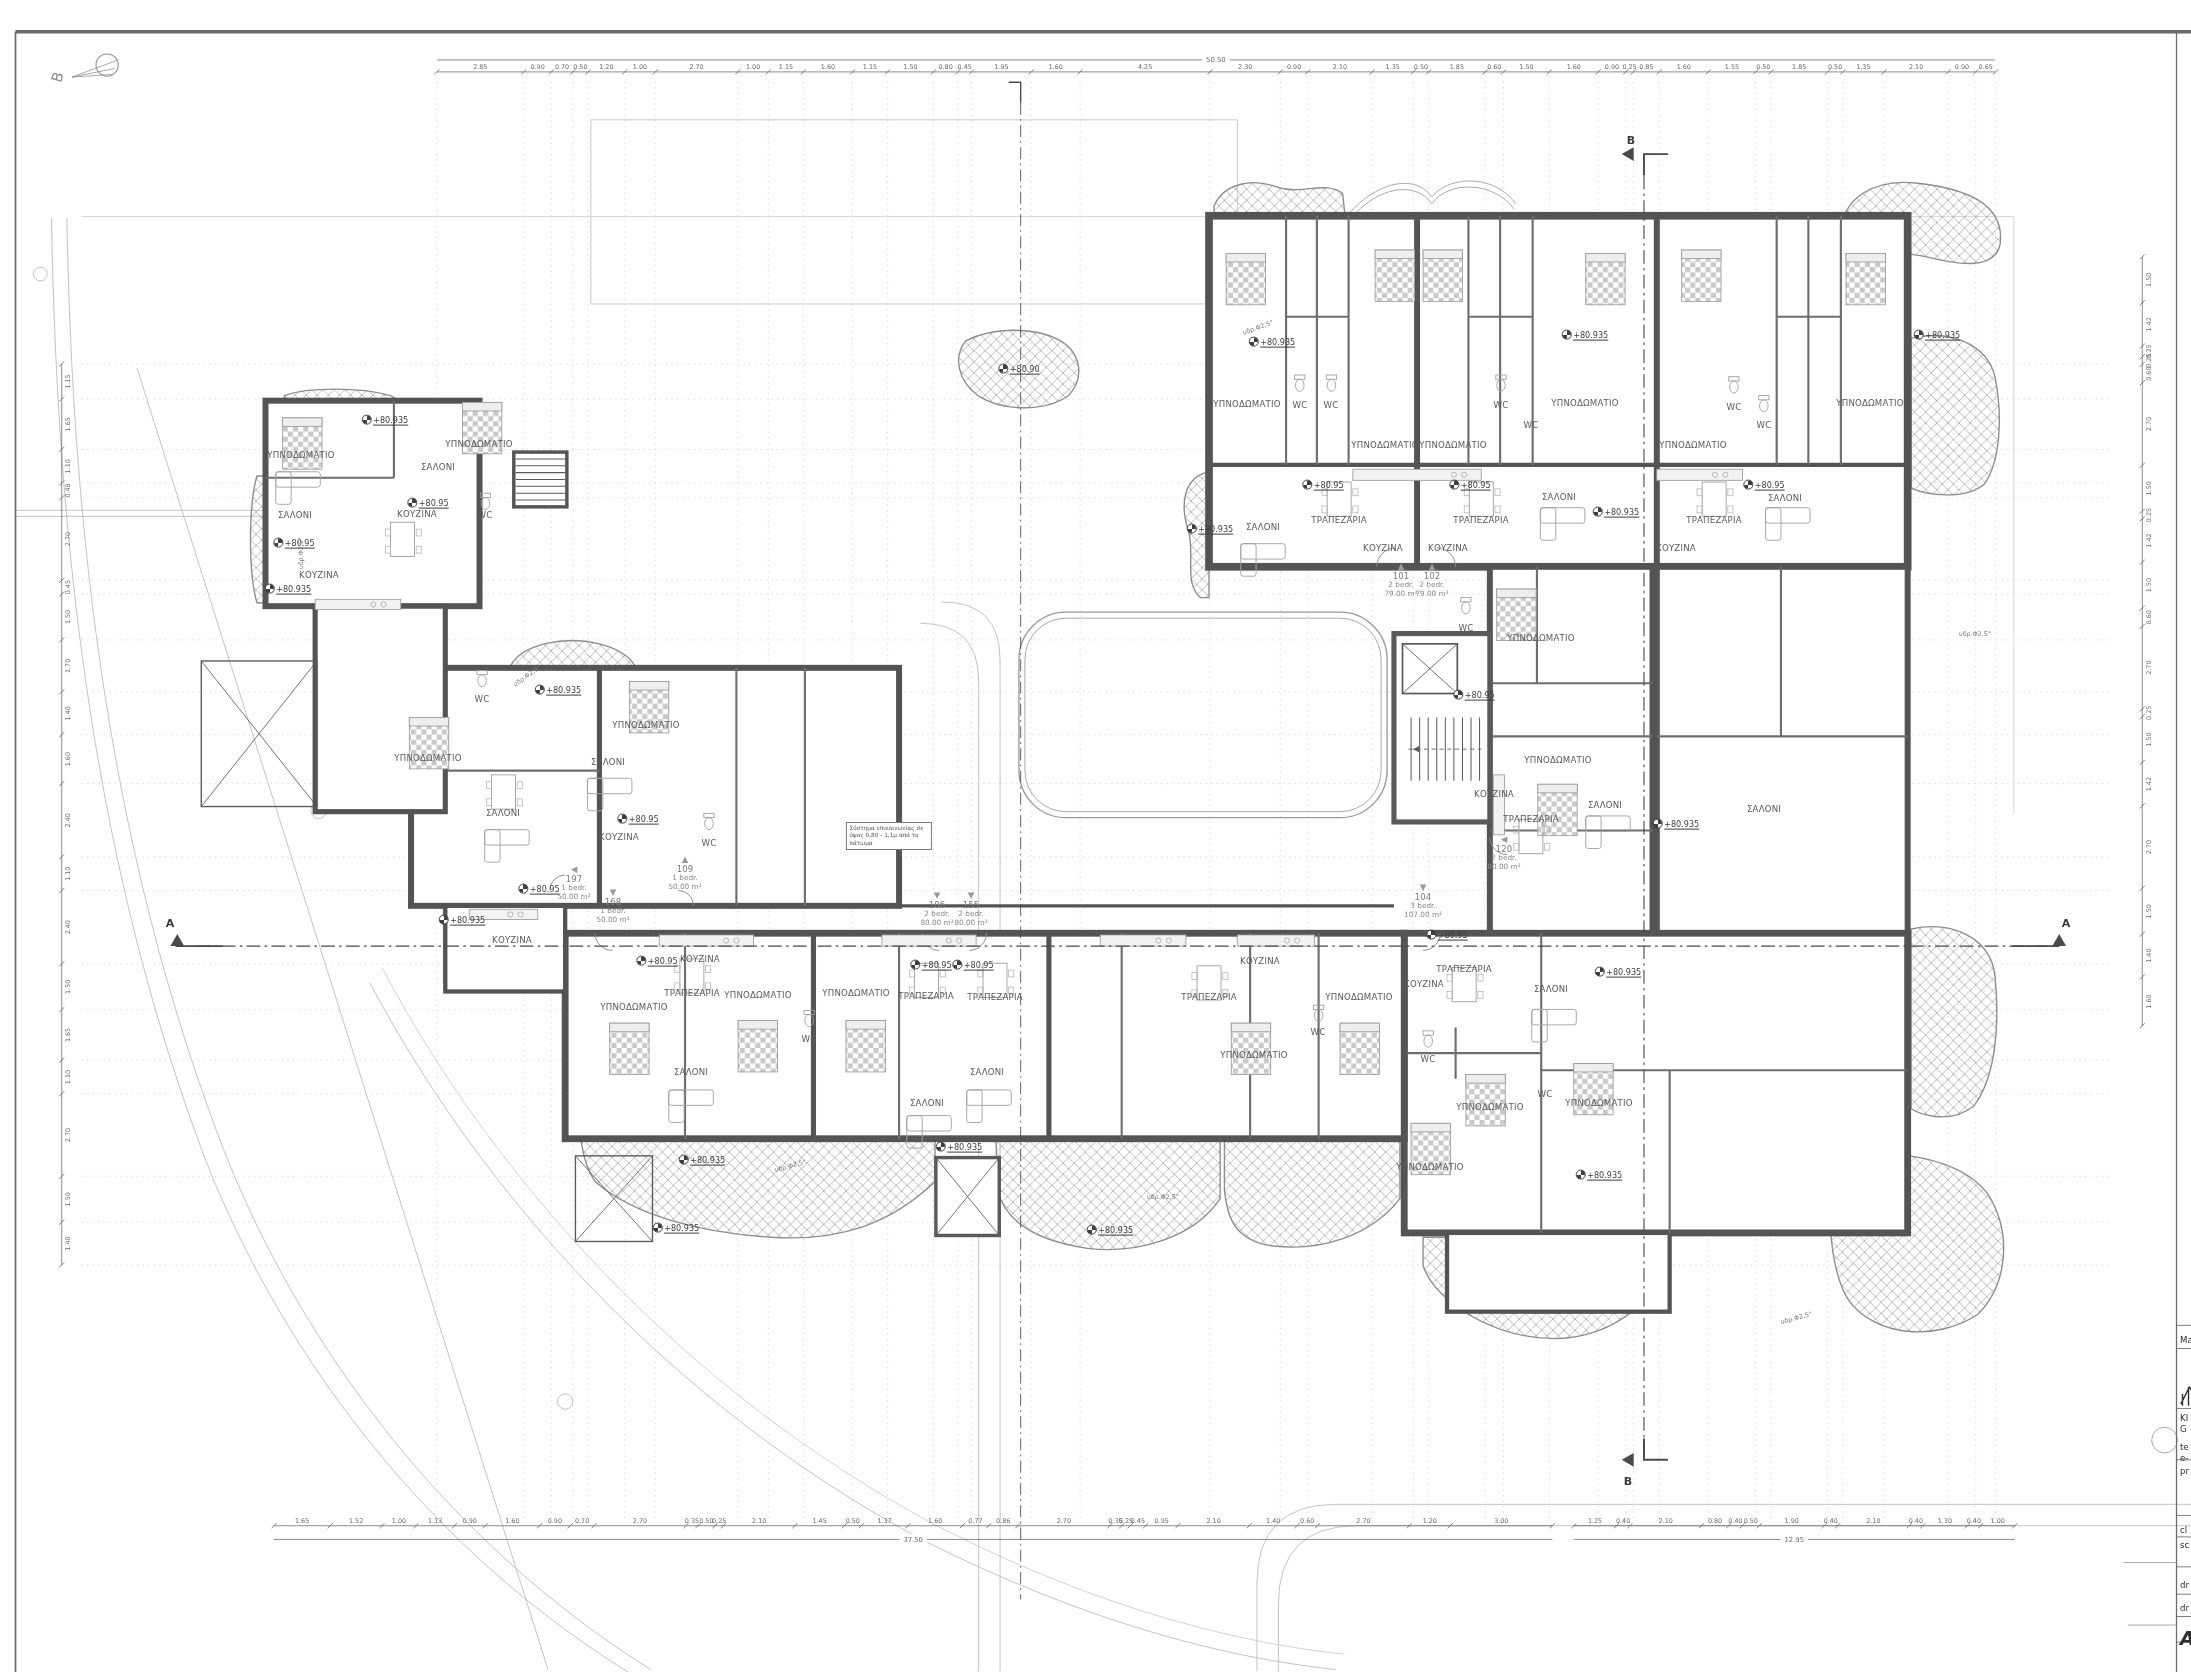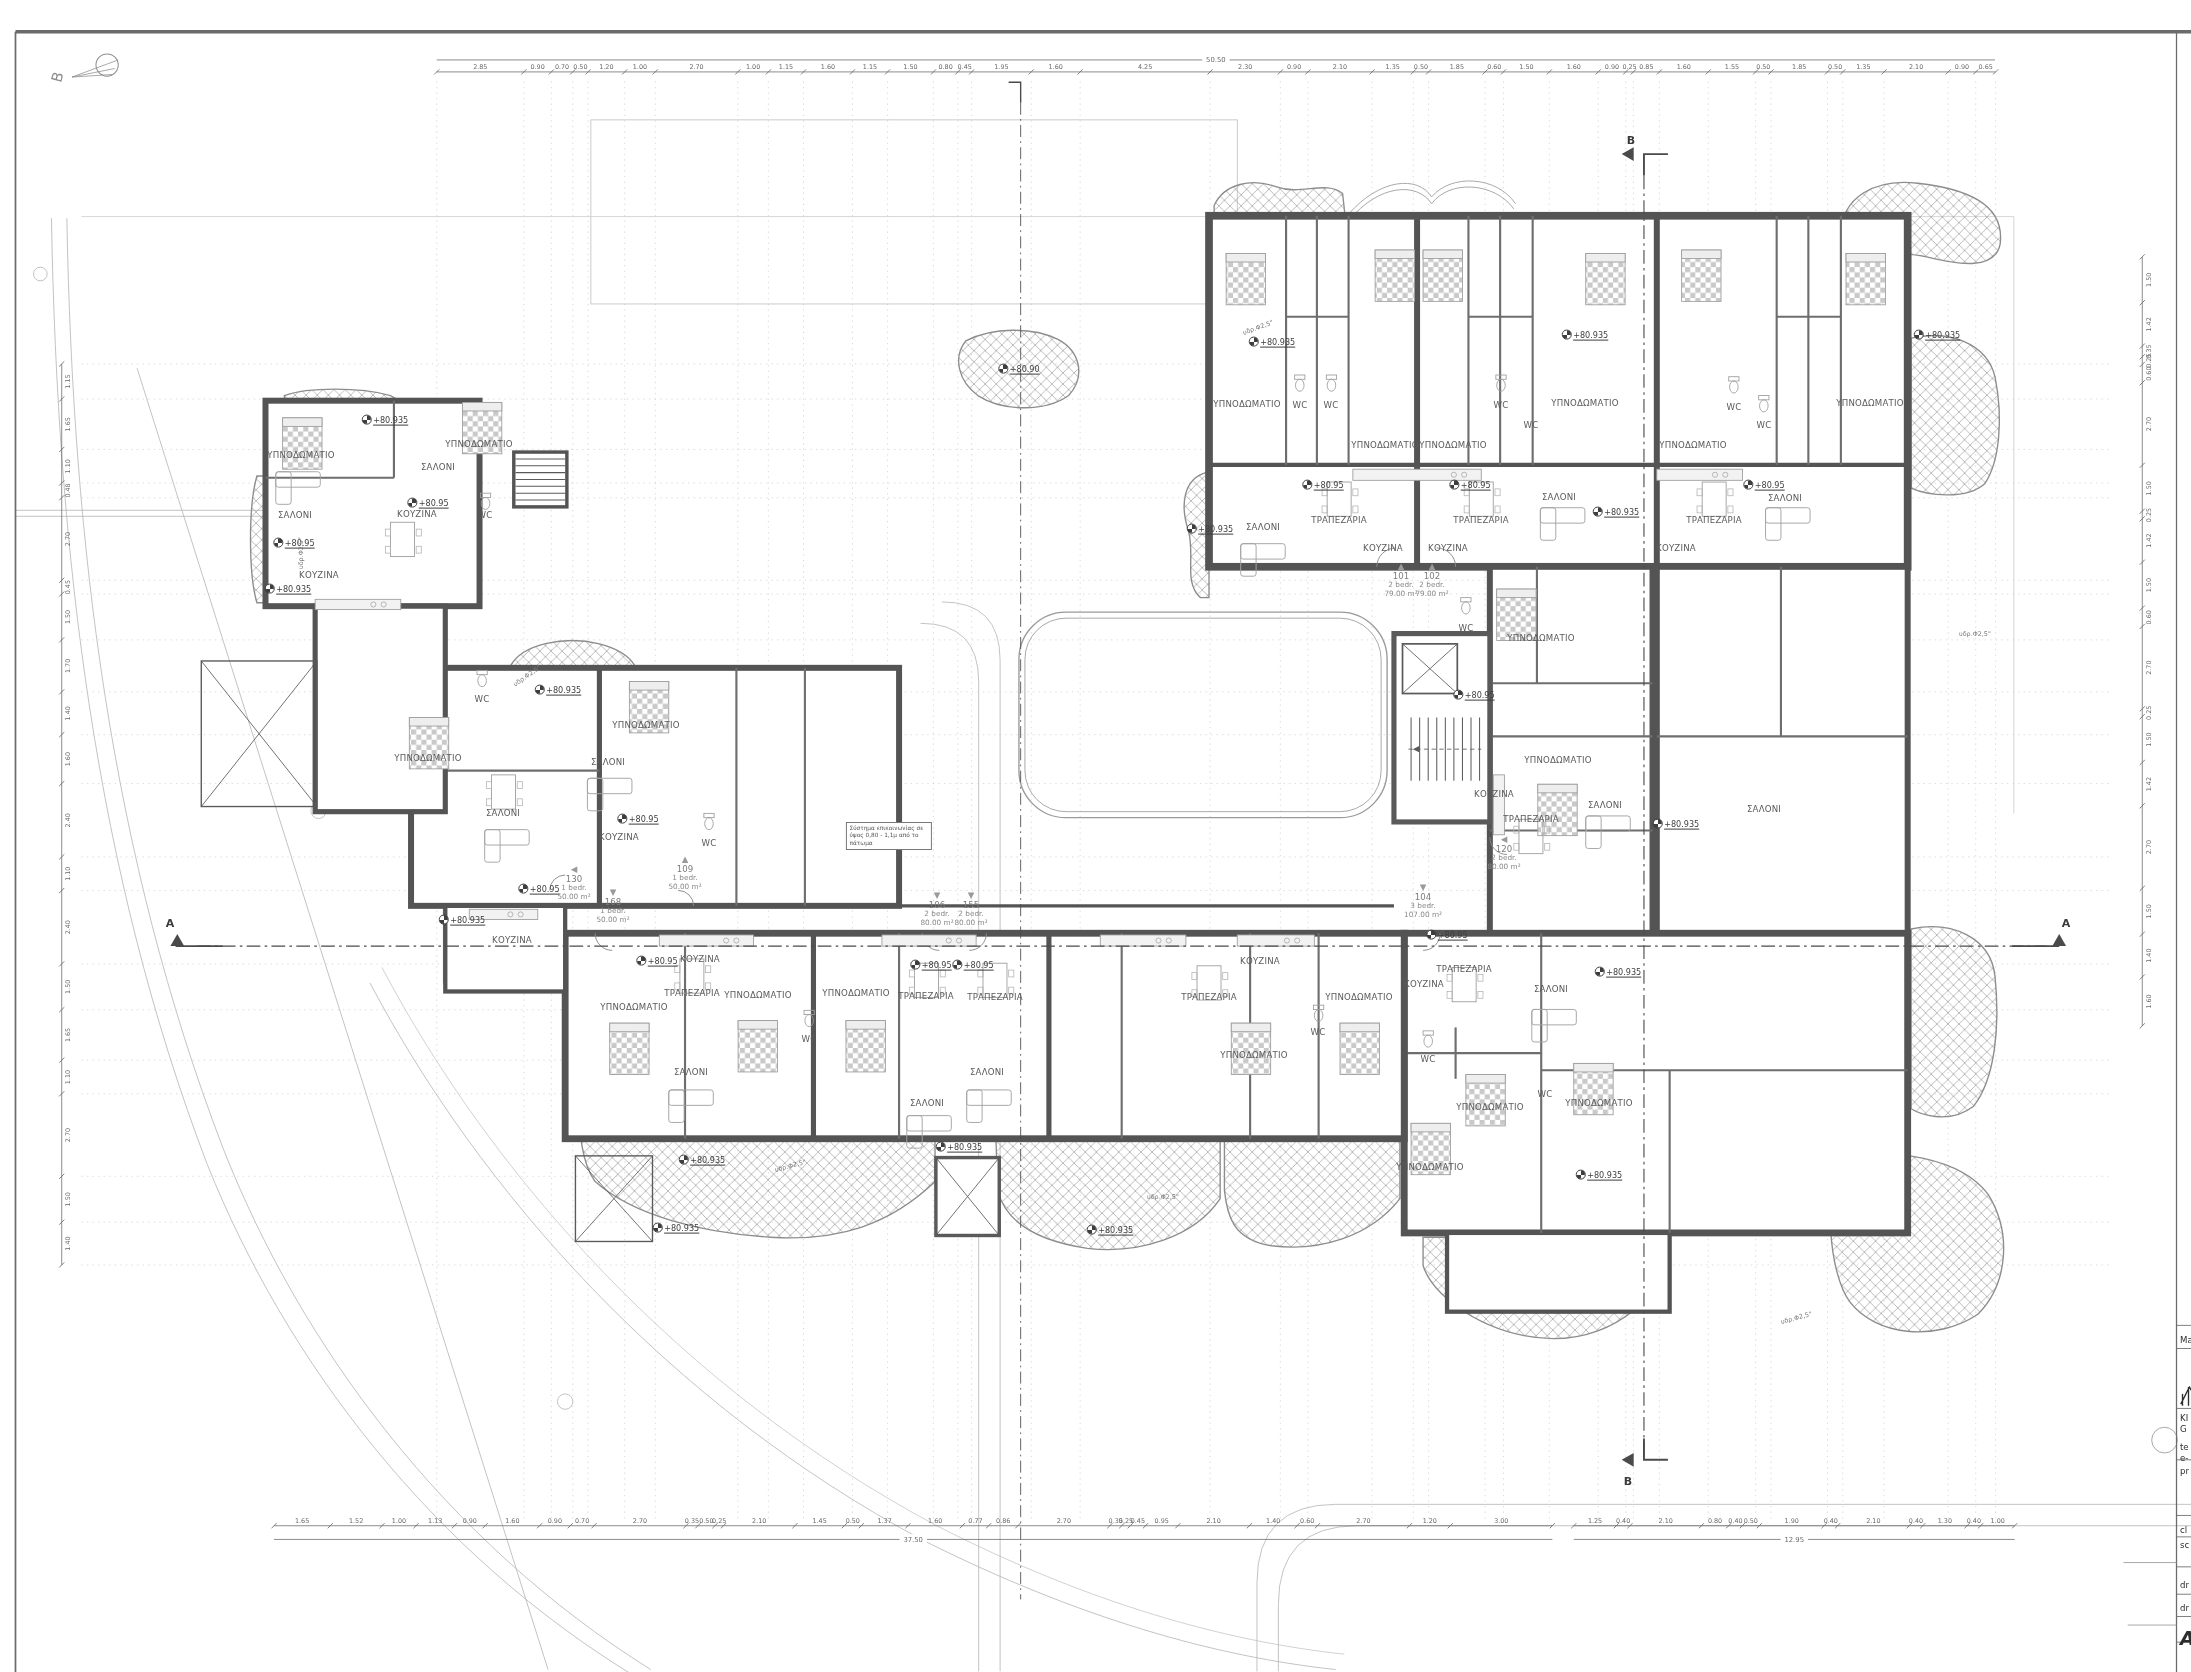--- a/index.html
+++ b/index.html
@@ -833,21 +833,21 @@
       <span class="elev" style="left: 676px; top: 1228px;"><i class="spot"></i><b>+80.935</b></span>
       <span class="elev" style="left: 1110px; top: 1230px;"><i class="spot"></i><b>+80.935</b></span>
       <span class="elev" style="left: 1019px; top: 369px;"><i class="spot"></i><b>+80.90</b></span>
       <div class="unit" style="left: 1401px; top: 580px;"><span class="arr">▲</span><span class="no">101</span><br><span>2 bedr.</span><br><span>79.00 m²</span></div>
       <div class="unit" style="left: 1432px; top: 580px;"><span class="arr">▲</span><span class="no">102</span><br><span>2 bedr.</span><br><span>79.00 m²</span></div>
       <div class="unit" style="left: 1504px; top: 853px;"><span class="arr">◀</span><span class="no">120</span><br><span>2 bedr.</span><br><span>80.00 m²</span></div>
       <div class="unit" style="left: 1423px; top: 901px;"><span class="arr">▼</span><span class="no">104</span><br><span>3 bedr.</span><br><span>107.00 m²</span></div>
       <div class="unit" style="left: 971px; top: 909px;"><span class="arr">▼</span><span class="no">155</span><br><span>2 bedr.</span><br><span>80.00 m²</span></div>
       <div class="unit" style="left: 937px; top: 909px;"><span class="arr">▼</span><span class="no">106</span><br><span>2 bedr.</span><br><span>80.00 m²</span></div>
       <div class="unit" style="left: 613px; top: 906px;"><span class="arr">▼</span><span class="no">168</span><br><span>1 bedr.</span><br><span>50.00 m²</span></div>
-      <div class="unit" style="left: 574px; top: 883px;"><span class="arr">◀</span><span class="no">130</span><br><span>1 bedr.</span><br><span>50.00 m²</span></div>
+      <div class="unit" style="left: 574px; top: 883px;"><span class="arr">◀</span><span class="no">197</span><br><span>1 bedr.</span><br><span>50.00 m²</span></div>
       <div class="unit" style="left: 685px; top: 873px;"><span class="arr">▲</span><span class="no">109</span><br><span>1 bedr.</span><br><span>50.00 m²</span></div>
       <span class="pipe" style="left: 514px; top: 681px; transform: rotate(-35deg);">υδρ.Φ2,5"</span>
       <span class="pipe" style="left: 1243px; top: 329px; transform: rotate(-20deg);">υδρ.Φ2,5"</span>
       <span class="pipe" style="left: 1959px; top: 630px; transform: rotate(0deg);">υδρ.Φ2,5"</span>
       <span class="pipe" style="left: 301px; top: 565px; transform: rotate(-90deg);">υδρ.Φ2,5"</span>
       <span class="pipe" style="left: 775px; top: 1166px; transform: rotate(-15deg);">υδρ.Φ2,5"</span>
       <span class="pipe" style="left: 1147px; top: 1193px; transform: rotate(0deg);">υδρ.Φ2,5"</span>
       <span class="pipe" style="left: 1781px; top: 1318px; transform: rotate(-15deg);">υδρ.Φ2,5"</span>
       <div class="note" style="left: 889px; top: 836px;">Σύστημα επικοινωνίας σε
 ύψος 0,80 - 1,1μ από το

